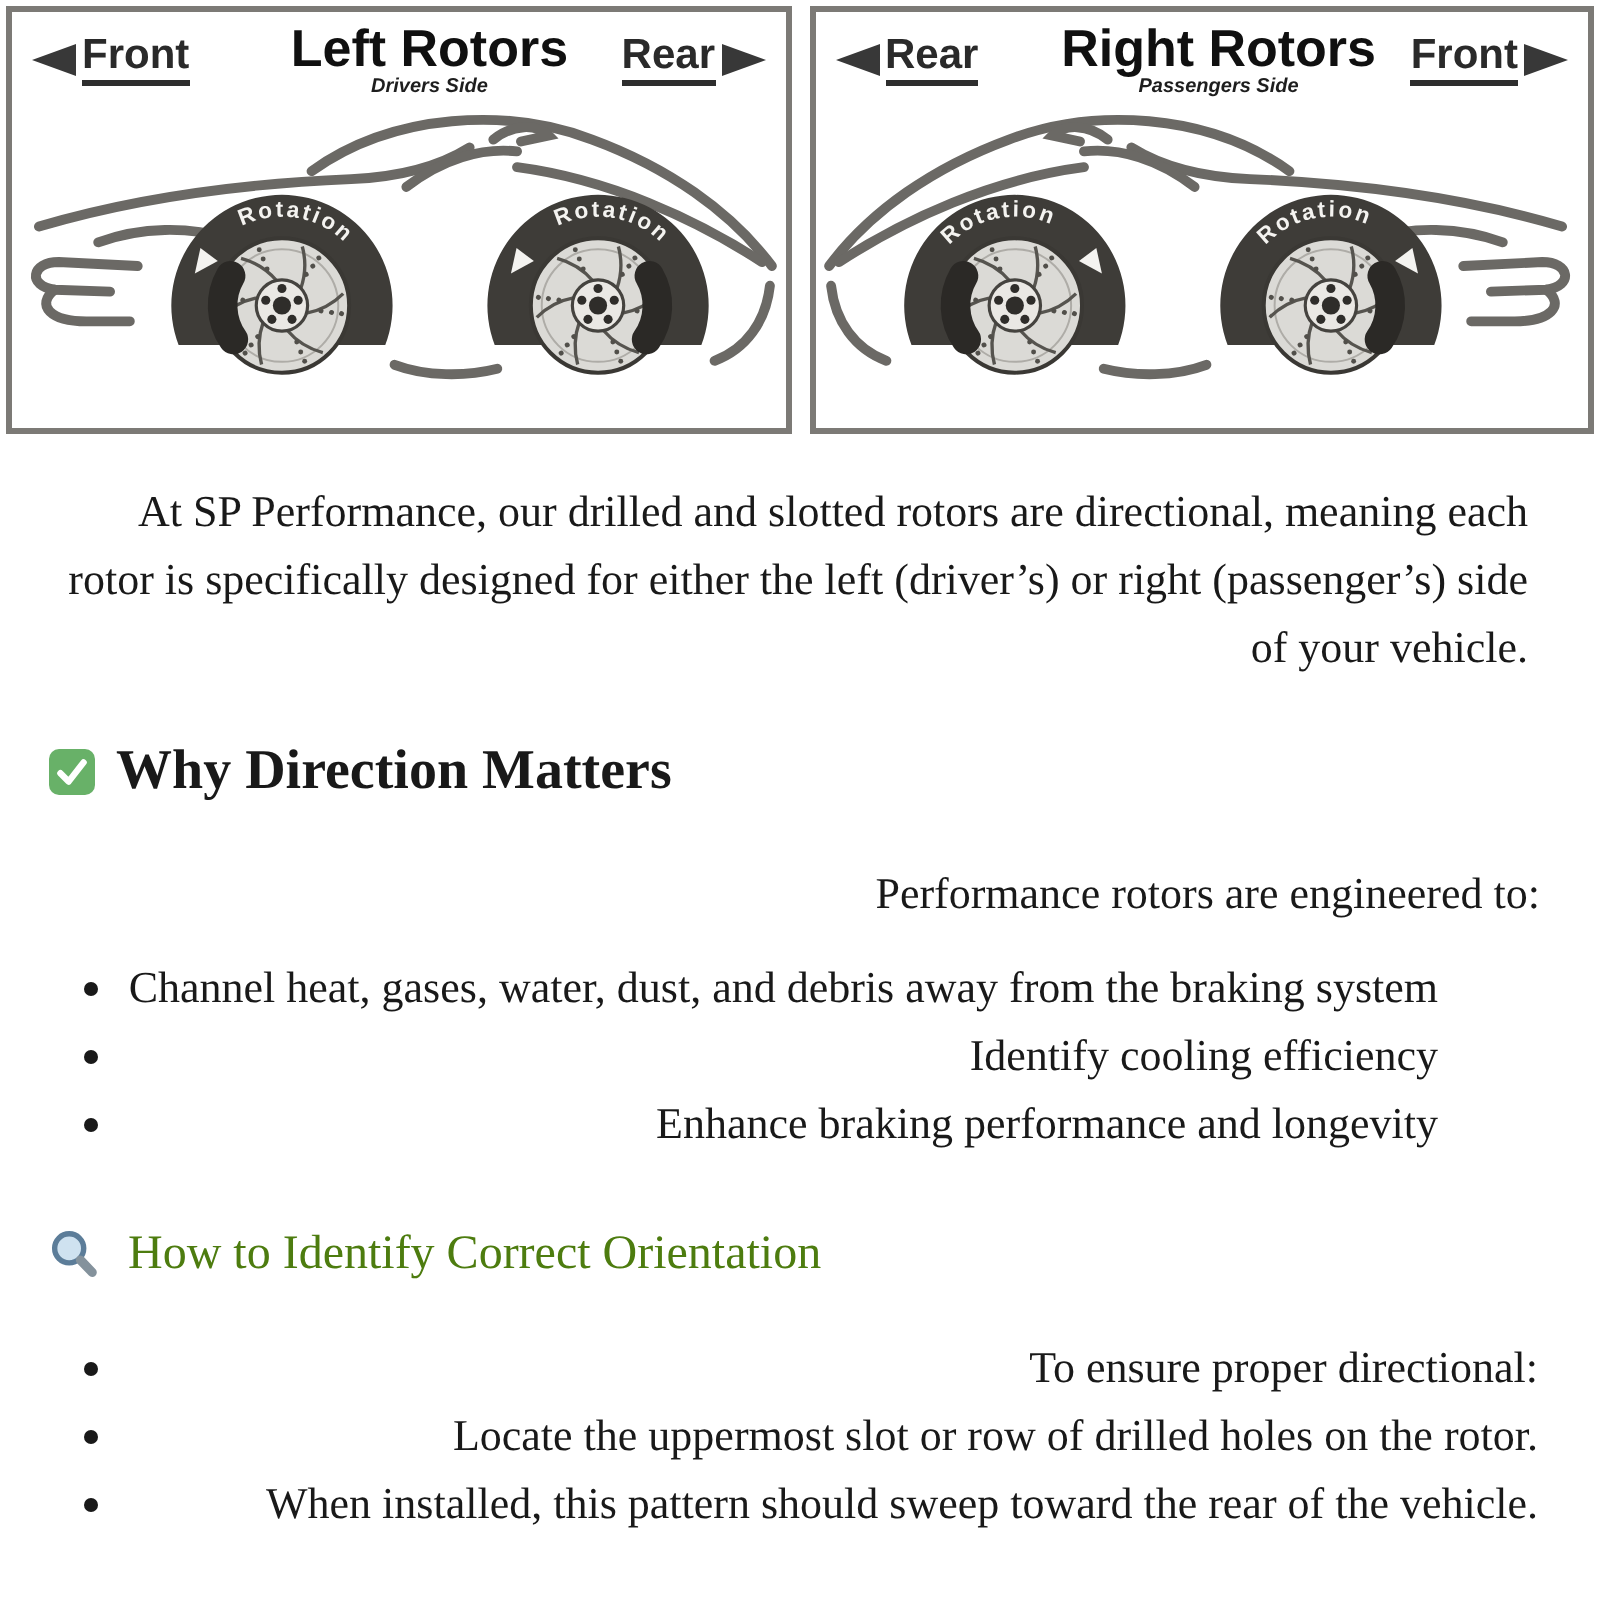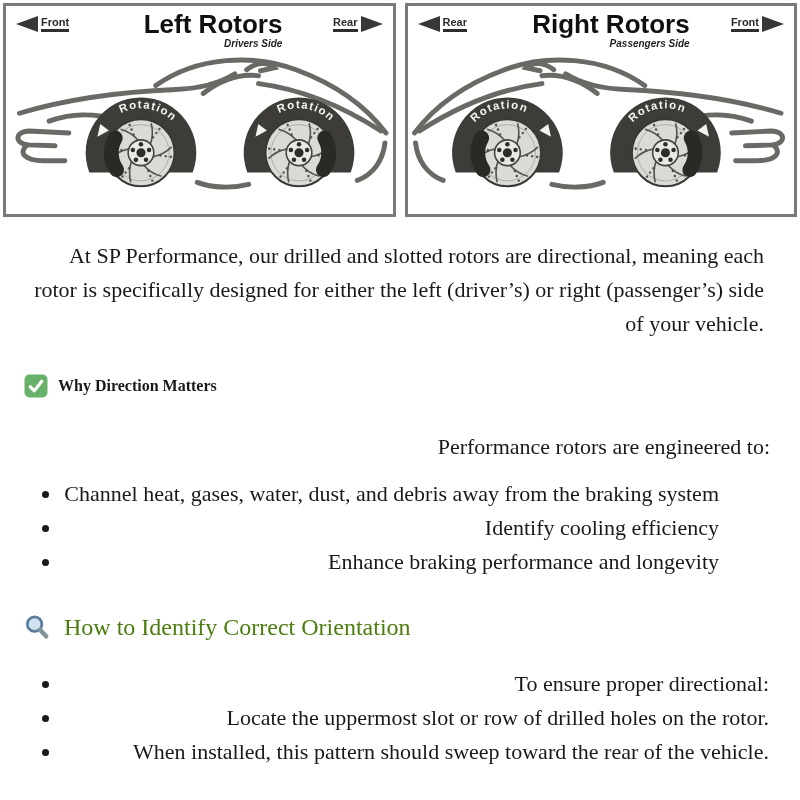--- a/index.html
+++ b/index.html
@@ -10,36 +10,36 @@
   }
   
   .diagram{display:flex;gap:9px;padding:3px 3px 0 3px;height:217px;box-sizing:border-box;}
   .panel{flex:1;border:3px solid #7c7a76;position:relative;background:#fff;overflow:hidden;}
   .panel-header{
     position:absolute;top:5px;left:10px;right:10px;z-index:2;
     display:flex;justify-content:space-between;align-items:flex-start;
     font-family:"Liberation Sans", sans-serif;
   }
   .dir{display:flex;align-items:center;gap:1px;margin-top:5px;}
-  .dir-text{font-weight:bold;font-size:11px;line-height:1.1;color:#2a2a2a;border-bottom:3px solid #2e2e2e;padding-bottom:1px;}
+  .dir-text{font-weight:bold;font-size:21px;line-height:1.1;color:#2a2a2a;border-bottom:3px solid #2e2e2e;padding-bottom:1px;}
   .tri{width:0;height:0;border-top:8px solid transparent;border-bottom:8px solid transparent;}
   .tri-left{border-right:22px solid #383838;margin-right:2px;}
   .tri-right{border-left:22px solid #383838;margin-left:2px;}
-  .panel-titles{text-align:right;margin-left:24px;}
+  .panel-titles{text-align:center;margin-left:24px;}
   .panel-title{font-size:26px;font-weight:bold;color:#101010;line-height:1.02;}
   .panel-subtitle{font-size:10px;font-weight:bold;font-style:italic;color:#1e1e1e;}
   .car-svg{position:absolute;left:0;bottom:0;width:100%;height:162px;}
   .arch{fill:#3e3c38;}
   .caliper{fill:none;stroke:#2b2926;stroke-width:15;stroke-linecap:round;}
   .rot-label{font-family:"Liberation Sans",sans-serif;font-size:11.5px;font-weight:bold;fill:#f4f3f0;letter-spacing:1.3px;}
   .car-line{fill:none;stroke:#6b6965;stroke-width:5;stroke-linecap:round;}
   
   .content{padding:12px 30px 0 24px;font-size:22px;line-height:34px;text-align:right;}
   .intro{margin:10px 0 0;max-width:740px;}
-  .h-check{margin:28px 0 0;font-size:16px;font-weight:bold;display:flex;align-items:center;gap:10px;}
+  .h-check{margin:28px 0 0;font-size:28px;font-weight:bold;display:flex;align-items:center;gap:10px;}
   .check-icon{width:24px;height:24px;flex:0 0 auto;}
   .lead{margin:27px 0 0;}
   ul.list{margin:13px 0 0;padding-left:38px;}
   ul.list li{padding-left:2px;max-width:655px;}
   .h-search{margin:31px 0 0;font-size:24px;font-weight:normal;display:flex;align-items:center;gap:13px;color:#4d7c0f;}
   .mag-icon{width:27px;height:27px;flex:0 0 auto;}
   ul.list2{margin:23px 0 0;}
   ul.list2 li{max-width:705px;}
 </style>
 </head>

